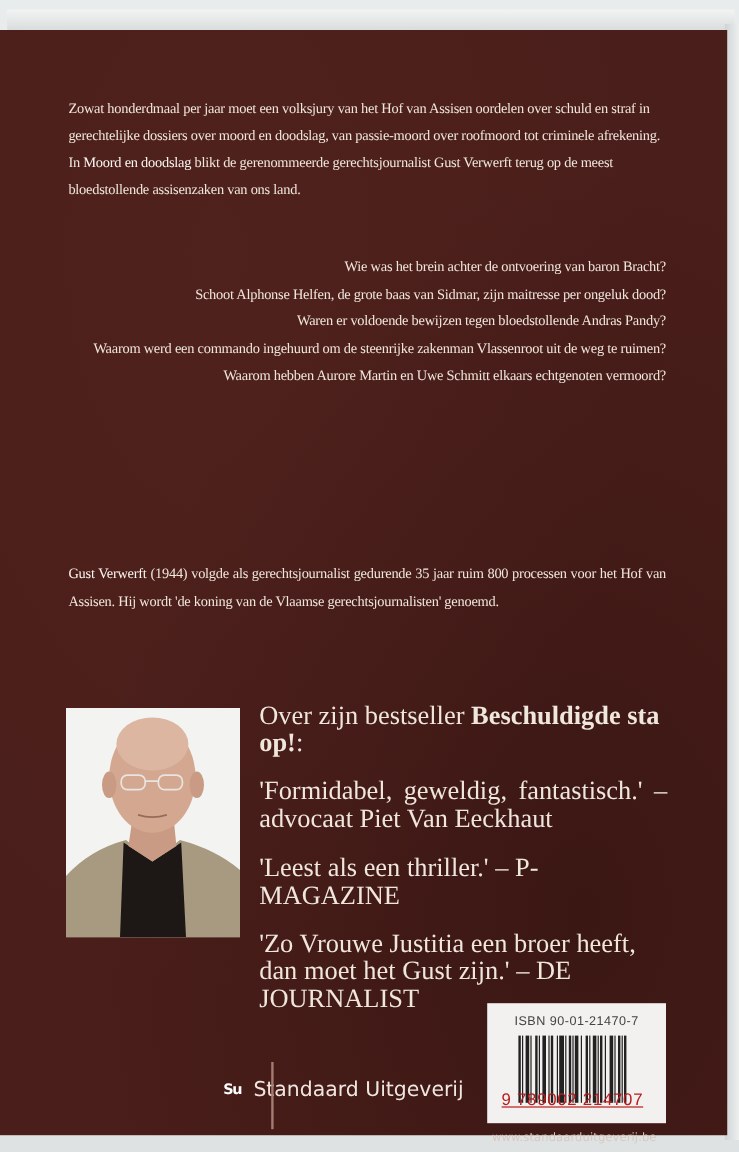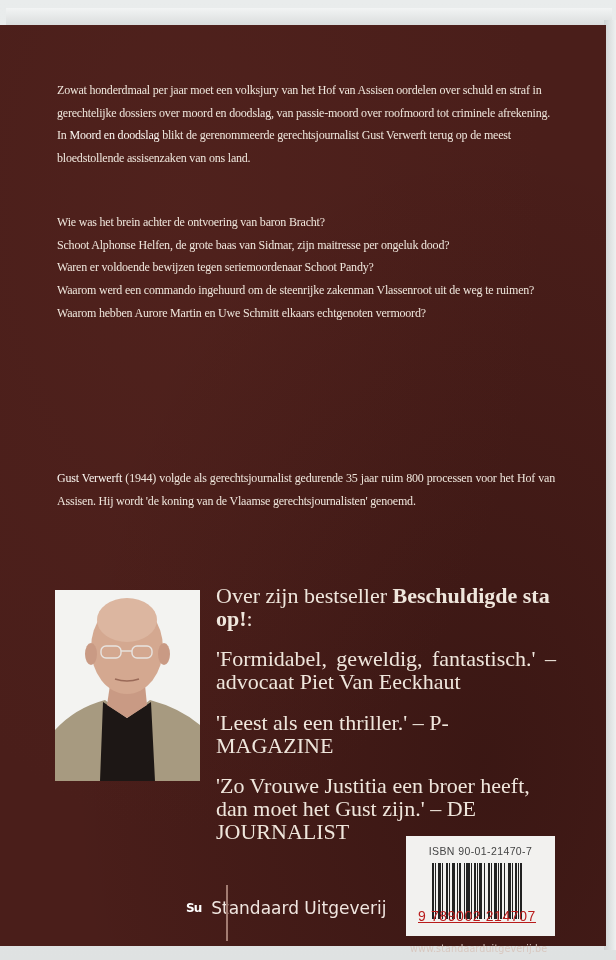--- a/index.html
+++ b/index.html
@@ -25,21 +25,21 @@
       radial-gradient(ellipse at 80% 80%, rgba(30,10,8,0.35), transparent 60%);
     color:#efe6dc;
   }
   .text-block {
     position:absolute; left:57px; width:498px;
     font-size:12px; line-height:22.7px; letter-spacing:-0.2px;
   }
   .text-block p { margin:0; }
   .text-block b { font-weight:normal; color:#fbf6f0; }
   .intro { top:54px; }
-  .questions { top:186px; }
+  .questions { top:186px;text-align:right; }
   .bio { top:442px; text-align:justify; }
   .photo {
     position:absolute; left:55px; top:565px; width:145px; height:191px;
     background:#f4f4f2; overflow:hidden;
   }
   .quotes { position:absolute; left:216px; top:560px; width:340px; font-size:22px; line-height:22.7px; }
   .quotes p { margin:0 0 18px 0; }
   .quotes p.justify { text-align:justify; }
   .logo-area { position:absolute; left:186px; top:862px; height:42px; display:flex; align-items:center; }
   .logo-line { position:absolute; left:40px; top:-2px; width:1.5px; height:56px; background:#a37c72; }
@@ -67,21 +67,21 @@
 <div class="cover">
 
   <div class="text-block intro">
     <p>Zowat honderdmaal per jaar moet een volksjury van het Hof van Assisen oordelen over schuld en straf in gerechtelijke dossiers over moord en doodslag, van passie-moord over roofmoord tot criminele afrekening.</p>
     <p><span>In </span><b>Moord en doodslag</b><span> blikt de gerenommeerde gerechtsjournalist Gust Verwerft terug op de meest bloedstollende assisenzaken van ons land.</span></p>
   </div>
 
   <div class="text-block questions">
     <p>Wie was het brein achter de ontvoering van baron Bracht?</p>
     <p>Schoot Alphonse Helfen, de grote baas van Sidmar, zijn maitresse per ongeluk dood?</p>
-    <p>Waren er voldoende bewijzen tegen seriemoordenaar Schoot Pandy?</p>
+    <p>Waren er voldoende bewijzen tegen bloedstollende Andras Pandy?</p>
     <p>Waarom werd een commando ingehuurd om de steenrijke zakenman Vlassenroot uit de weg te ruimen?</p>
     <p>Waarom hebben Aurore Martin en Uwe Schmitt elkaars echtgenoten vermoord?</p>
   </div>
 
   <div class="text-block bio">
     <p><b>Gust Verwerft</b><span> (1944) volgde als gerechtsjournalist gedurende 35 jaar ruim 800 processen voor het Hof van Assisen. Hij wordt 'de koning van de Vlaamse gerechtsjournalisten' genoemd.</span></p>
   </div>
 
   <div class="photo">
     <svg width="145" height="191" viewBox="0 0 145 191">

